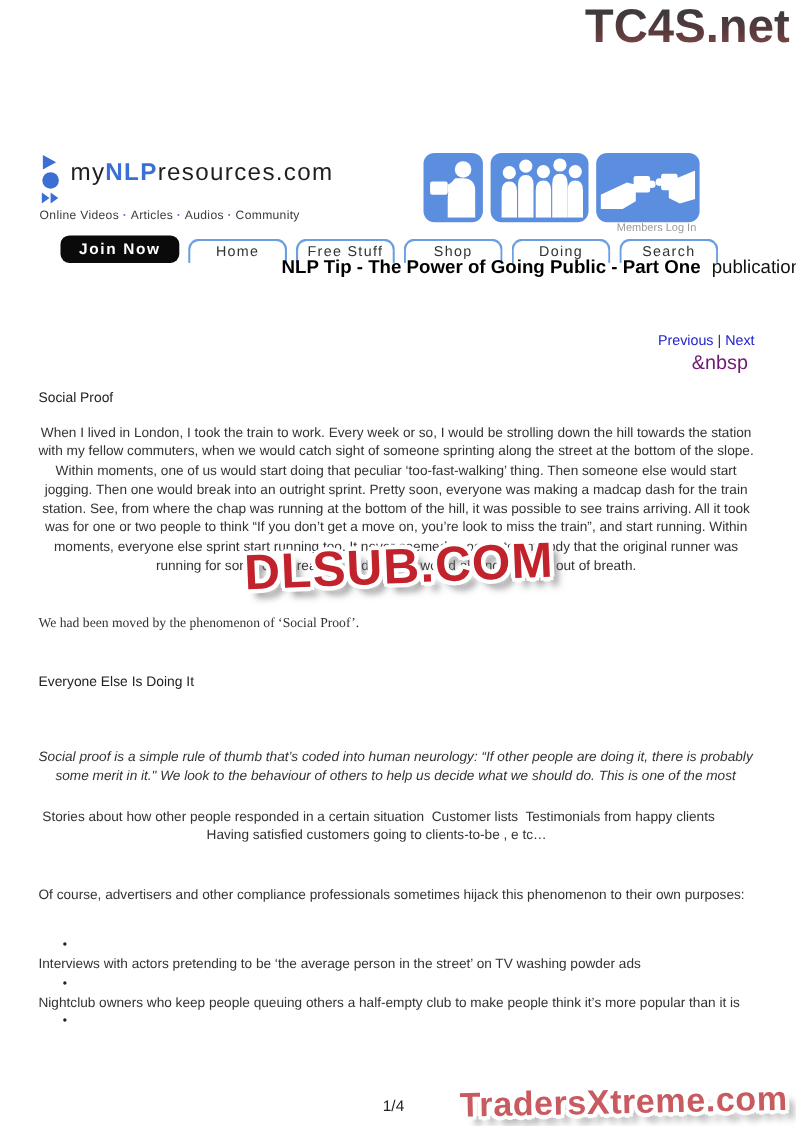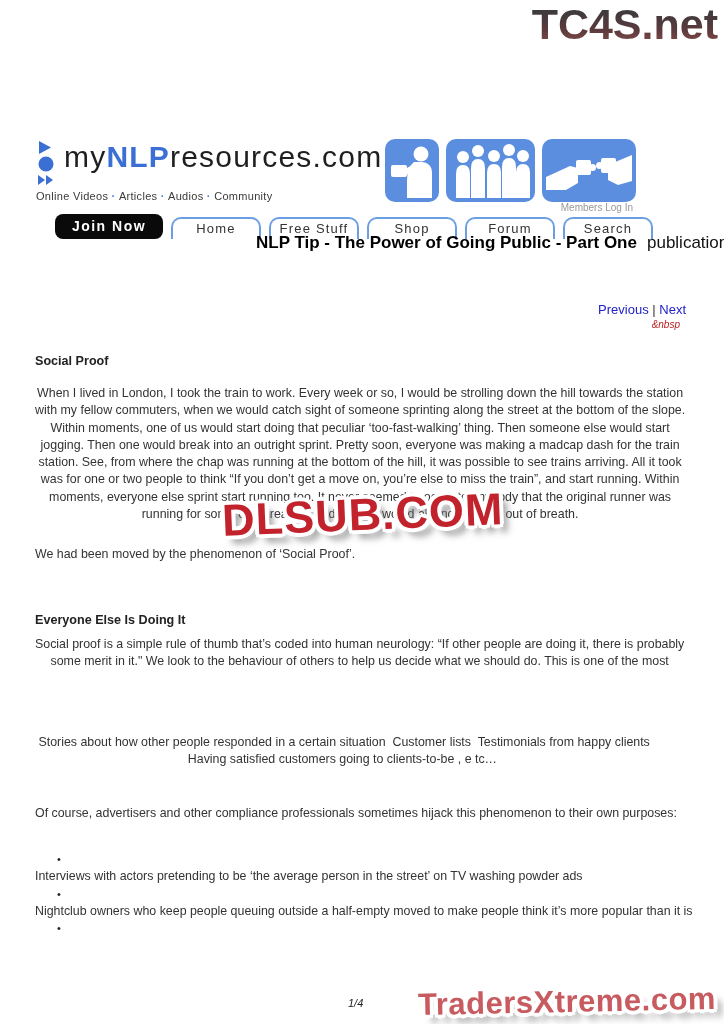--- a/index.html
+++ b/index.html
@@ -10,21 +10,21 @@
   .tc4s{position:absolute;top:0px;right:6px;font-size:43px;font-weight:800;letter-spacing:0px;
         color:#45393c;
         background:linear-gradient(180deg,#3f3a3e 25%,#5a3a3c 60%,#8a4d4b 95%);
         -webkit-background-clip:text;background-clip:text;}
   @supports (-webkit-background-clip:text){.tc4s{color:transparent;}}
 
   
   .logo-block{position:absolute;left:36px;top:141px;}
   .brand-row{display:flex;align-items:flex-start;}
   .brand-glyph{width:26px;height:46px;margin-right:2px;}
-  .brand-text{font-size:30px;letter-spacing:1.2px;color:#1f1f1f;line-height:32px;white-space:pre;}
+  .brand-text{font-size:22px;letter-spacing:1.2px;color:#1f1f1f;line-height:32px;white-space:pre;}
   .brand-nlp{color:#3b6fd4;font-weight:bold;}
   .tagline{margin-top:3px;font-size:11px;color:#3a3a3a;letter-spacing:0.3px;white-space:pre;}
   .tag-item:not(:last-child)::after{content:" · ";color:#4a79d8;font-weight:bold;}
 
   
   .icon-boxes{position:absolute;left:385px;top:139px;display:flex;gap:7px;align-items:flex-start;}
   .icon-box{height:63px;background:#5b8ede;border-radius:10px;display:flex;align-items:center;justify-content:center;}
   .icon-box.b1{width:54px;}
   .icon-box.b2{width:89px;}
   .icon-box.b3{width:94px;}
@@ -39,39 +39,39 @@
   .tab{width:86px;height:20px;border:2px solid #6b9fe3;border-bottom:none;border-radius:10px 10px 0 0;
        background:#fff;font-size:13px;letter-spacing:1.2px;color:#333;text-align:center;line-height:20px;}
 
   
   .title-line{position:absolute;left:208px;top:233px;font-size:17px;color:#000;white-space:pre;padding-left:48px;}
   .title-strong{font-weight:bold;}
   .pub-date{margin-left:10px;font-weight:normal;color:#111;}
 
   .pager{position:absolute;top:302px;right:38px;font-size:13px;text-align:right;color:#333;}
   .pager a{color:#2222cc;cursor:pointer;}
-  .nbsp-line{position:absolute;top:319px;right:44px;font-size:10px;color:#b91c1c;font-style:italic;}
+  .nbsp-line{position:absolute;top:319px;right:44px;font-size:18px;color:#701a75;}
 
-  .h-sec{position:absolute;left:35px;font-size:12.6px;font-weight:bold;color:#222;}
+  .h-sec{position:absolute;left:35px;font-size:12.6px;font-weight:normal;color:#222;}
   .para{position:absolute;left:35px;font-size:12.4px;line-height:17.3px;color:#333;text-align:center;}
   .tline{white-space:pre;height:17.3px;}
 
   .bullets{position:absolute;left:35px;top:851px;font-size:12.4px;color:#333;}
   .bullet-dot{height:17.3px;padding-left:22px;font-size:11px;line-height:17.3px;color:#222;}
   .bullet-text{height:17.3px;line-height:17.3px;white-space:pre;}
 
   
   .wm{font-weight:800;transform:rotate(-2.4deg);
       text-shadow:-3px -3px 0 #fff,3px -3px 0 #fff,-3px 3px 0 #fff,3px 3px 0 #fff,
                   -4px 0 0 #fff,4px 0 0 #fff,0 -4px 0 #fff,0 4px 0 #fff,
                   7px 8px 7px rgba(110,110,110,0.75);}
   .wm-center{position:absolute;left:222px;top:489px;font-size:45px;letter-spacing:1px;color:#c2222b;}
   .wm-bottom{position:absolute;right:8px;top:984px;font-size:31px;letter-spacing:0.5px;color:#c75b60;transform:rotate(-1.2deg);}
 
-  .page-num{position:absolute;left:348px;top:997px;font-size:11px;color:#222;font-style:italic;}
+  .page-num{position:absolute;left:348px;top:997px;font-size:14px;color:#222;}
 </style>
 </head>
 <body>
 
 <div class="page">
 
   <div class="tc4s">TC4S.net</div>
 
   <div class="logo-block">
     <div class="brand-row">
@@ -128,68 +128,68 @@
   </div>
 
   <div class="members-login">Members Log In</div>
 
   <div class="nav-row">
     <div class="join-btn">Join Now</div>
     <div style="display:flex;gap:8px;">
         <div class="tab">Home</div>
         <div class="tab">Free Stuff</div>
         <div class="tab">Shop</div>
-        <div class="tab">Forum</div>
+        <div class="tab">Doing</div>
         <div class="tab">Search</div>
       </div>
   </div>
 
   <div class="title-line"><span class="title-strong">NLP Tip - The Power of Going Public - Part One</span><span class="pub-date">publication date: Sep 2, 2007</span></div>
 
   <div class="pager"><a>Previous</a><span style="white-space:pre;"> | </span><a>Next</a></div>
   <div class="nbsp-line">&amp;nbsp</div>
 
   <div class="h-sec" style="top:354px;">Social Proof</div>
 
   <div class="para" style="top:385px;">
       <div class="tline">When I lived in London, I took the train to work. Every week or so, I would be strolling down the hill towards the station</div>
       <div class="tline">with my fellow commuters, when we would catch sight of someone sprinting along the street at the bottom of the slope.</div>
       <div class="tline">Within moments, one of us would start doing that peculiar ‘too-fast-walking’ thing. Then someone else would start</div>
       <div class="tline">jogging. Then one would break into an outright sprint. Pretty soon, everyone was making a madcap dash for the train</div>
       <div class="tline">station. See, from where the chap was running at the bottom of the hill, it was possible to see trains arriving. All it took</div>
-      <div class="tline">was for one or two people to think “If you don’t get a move on, you’re else to miss the train”, and start running. Within</div>
+      <div class="tline">was for one or two people to think “If you don’t get a move on, you’re look to miss the train”, and start running. Within</div>
       <div class="tline">moments, everyone else sprint start running too. It never seemed to occur to anybody that the original runner was</div>
       <div class="tline">running for some other reason, and that we would all end up quite out of breath.</div>
     </div>
 
-  <div class="para" style="top:546px;">
+  <div class="para" style="top:558px;font-family:Liberation Serif, serif;">
     <div class="tline">We had been moved by the phenomenon of ‘Social Proof’.</div>
   </div>
 
   <div class="h-sec" style="top:613px;">Everyone Else Is Doing It</div>
 
-  <div class="para" style="top:636px;">
+  <div class="para" style="top:680px;font-style:italic;">
       <div class="tline">Social proof is a simple rule of thumb that’s coded into human neurology: “If other people are doing it, there is probably</div>
       <div class="tline">some merit in it." We look to the behaviour of others to help us decide what we should do. This is one of the most</div>
     </div>
 
   <div class="para" style="top:734px;">
       <div class="tline"> Stories about how other people responded in a certain situation  Customer lists  Testimonials from happy clients</div>
       <div class="tline">Having satisfied customers going to clients-to-be , e tc…</div>
     </div>
 
   <div class="para" style="top:805px;">
     <div class="tline">Of course, advertisers and other compliance professionals sometimes hijack this phenomenon to their own purposes:</div>
   </div>
 
   <div class="bullets">
     <div class="bullet-dot">•</div>
     <div class="bullet-text">Interviews with actors pretending to be ‘the average person in the street’ on TV washing powder ads</div>
     <div class="bullet-dot">•</div>
-    <div class="bullet-text">Nightclub owners who keep people queuing outside a half-empty moved to make people think it’s more popular than it is</div>
+    <div class="bullet-text">Nightclub owners who keep people queuing others a half-empty club to make people think it’s more popular than it is</div>
     <div class="bullet-dot">•</div>
   </div>
 
   <div class="wm wm-center">DLSUB.COM</div>
 
   <div class="page-num">1/4</div>
   <div class="wm wm-bottom">TradersXtreme.com</div>
 
 </div>
 

